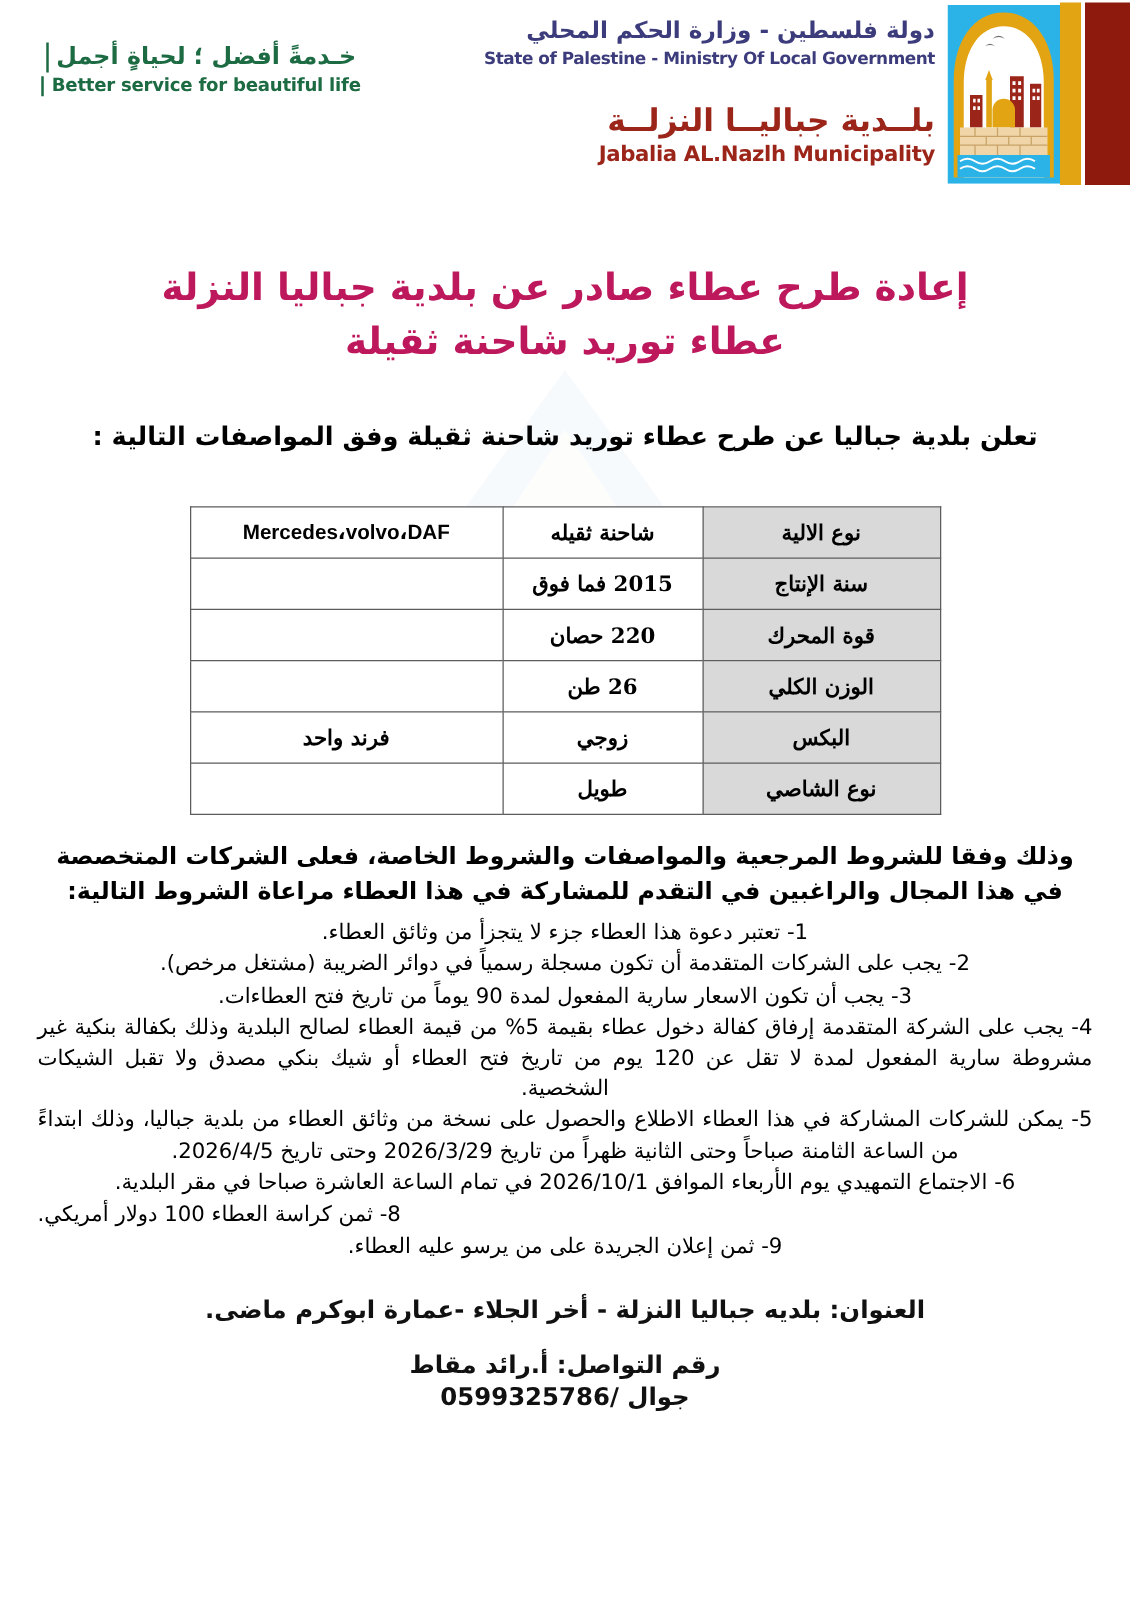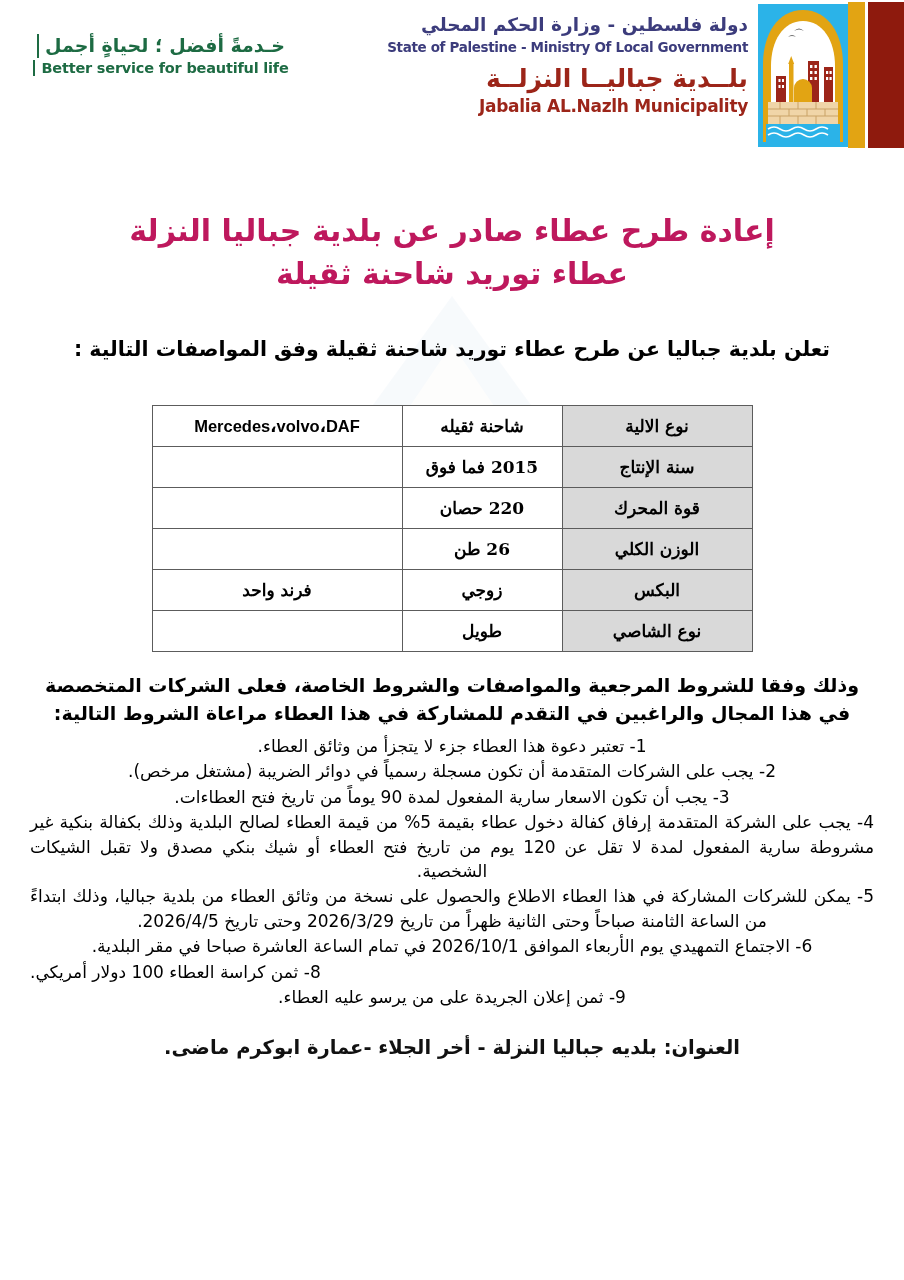--- a/index.html
+++ b/index.html
@@ -92,21 +92,21 @@
     color: #3c3c7c;
     letter-spacing: -0.35px;
     margin-top: 3px;
   }
   .muni-ar {
     font-size: 25px;
     font-weight: bold;
     color: #9c2519;
     direction: rtl;
     letter-spacing: 1.5px;
-    margin-top: 10px;
+    margin-top: 28px;
     line-height: 1.15;
   }
   .muni-en {
     font-size: 17px;
     font-weight: bold;
     color: #9c2519;
     letter-spacing: -0.3px;
     margin-top: 2px;
   }
 
@@ -372,15 +372,19 @@
         <div class="cond" style="text-align: center;">3- يجب أن تكون الاسعار سارية المفعول لمدة 90 يوماً من تاريخ فتح العطاءات.</div>
         <div class="cond center-ish">4- يجب على الشركة المتقدمة إرفاق كفالة دخول عطاء بقيمة 5% من قيمة العطاء لصالح البلدية وذلك بكفالة بنكية غير مشروطة سارية المفعول لمدة لا تقل عن 120 يوم من تاريخ فتح العطاء أو شيك بنكي مصدق ولا تقبل الشيكات الشخصية.</div>
         <div class="cond center-ish">5- يمكن للشركات المشاركة في هذا العطاء الاطلاع والحصول على نسخة من وثائق العطاء من بلدية جباليا، وذلك ابتداءً من الساعة الثامنة صباحاً وحتى الثانية ظهراً من تاريخ 2026/3/29 وحتى تاريخ 2026/4/5.</div>
         <div class="cond" style="text-align: center;">6- الاجتماع التمهيدي يوم الأربعاء الموافق 2026/10/1 في تمام الساعة العاشرة صباحا في مقر البلدية.</div>
         <div class="cond" style="text-align: left;">8- ثمن كراسة العطاء 100 دولار أمريكي.</div>
         <div class="cond" style="text-align: center;">9- ثمن إعلان الجريدة على من يرسو عليه العطاء.</div>
       </div>
 
     <div class="addr">العنوان: بلديه جباليا النزلة -  أخر الجلاء -عمارة ابوكرم ماضى.</div>
 
+    <div class="contact">
+      <div>رقم التواصل: أ.رائد مقاط</div>
+      <div class="mobile">جوال /0599325786</div>
+    </div>
 
   </div>
 </div>
 
 </body></html>

